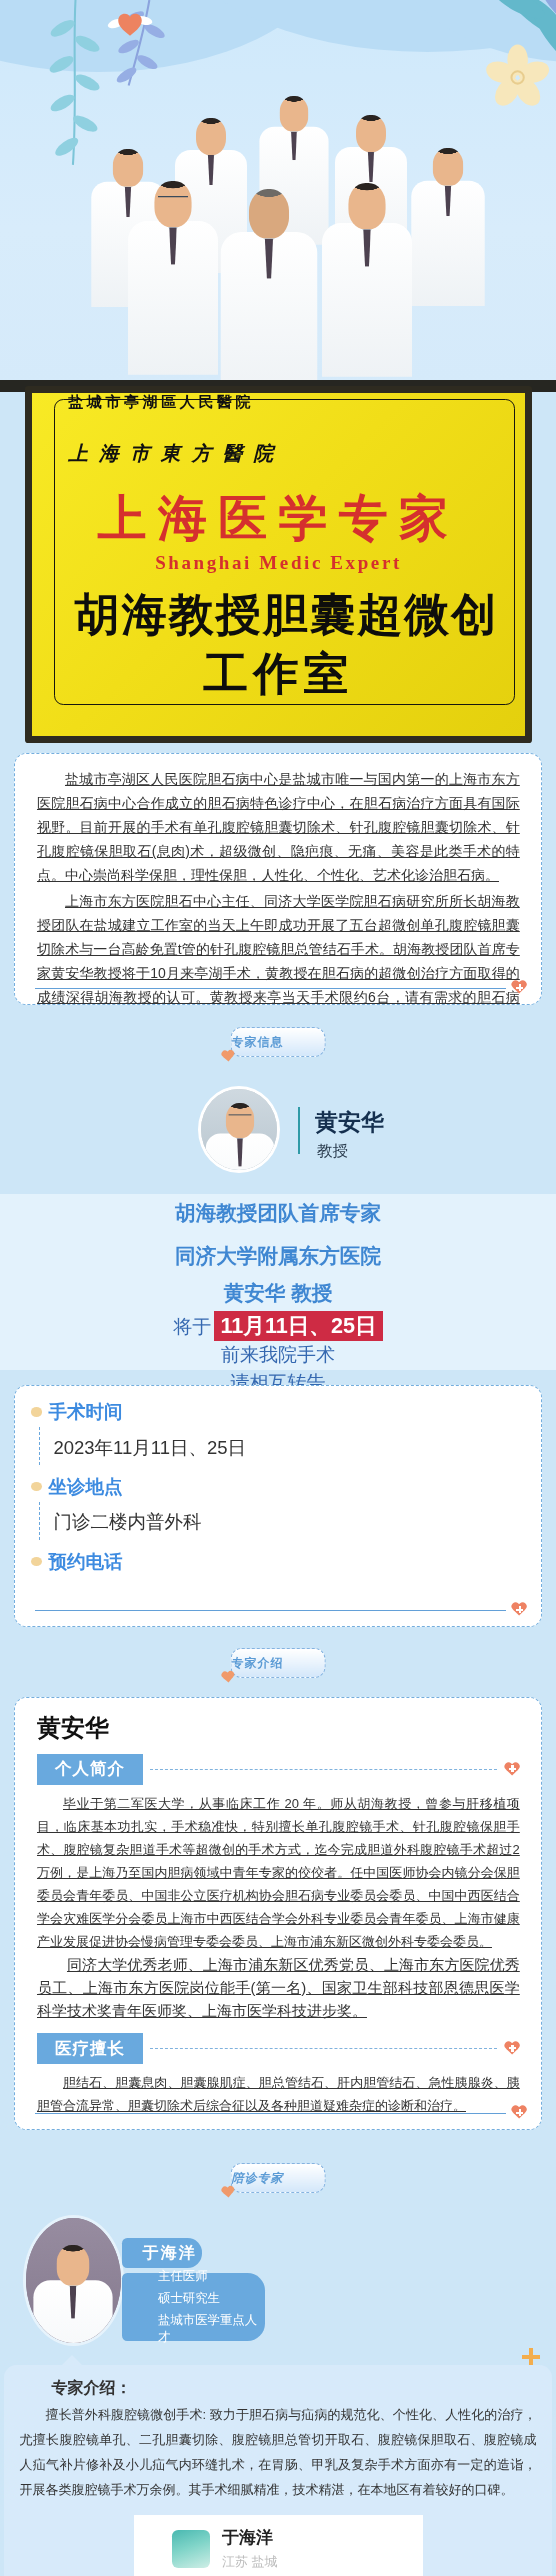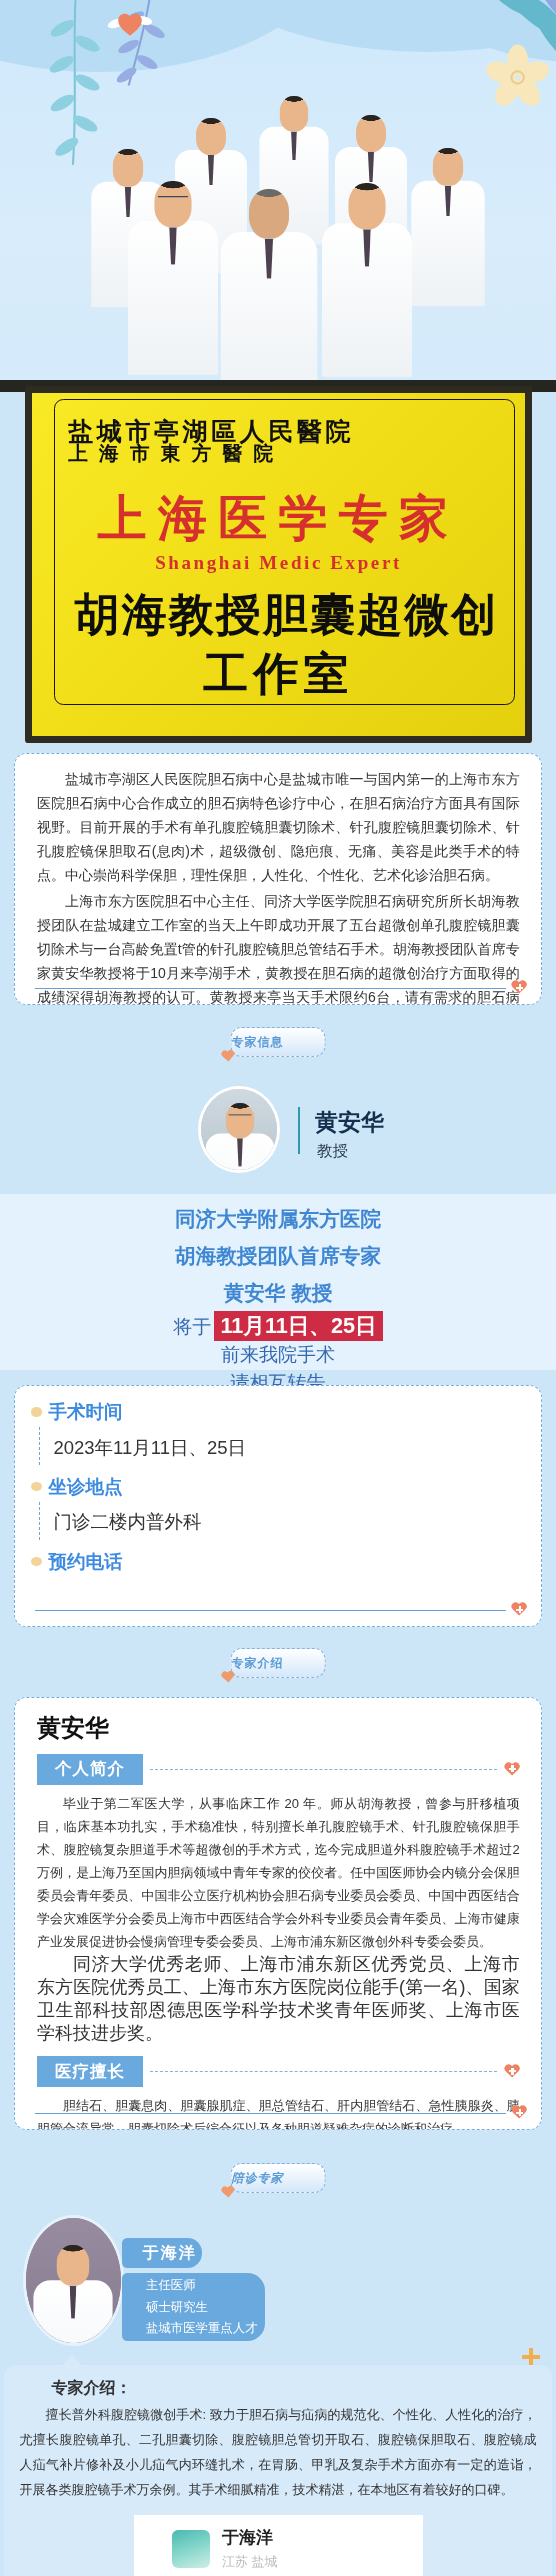--- a/index.html
+++ b/index.html
@@ -38,39 +38,39 @@
                   border-top:1.5px solid #3a4a5a; z-index:4; }
 
   
   .dark-strip { position:absolute; left:0; top:380px; width:556px; height:12.4px; background:#262621; }
   .plaque { position:absolute; left:25px; top:386px; width:507px; height:357px;
             background:#2e2b20; border-radius:3.1px; }
   .plaque-face { position:absolute; left:7.2px; top:7.2px; right:7.2px; bottom:7.2px;
                  background:linear-gradient(135deg,#f8ea25 0%,#f1de18 45%,#e4d00d 100%); }
   .plaque-inner { position:absolute; left:22px; top:5.7px; right:10.3px; bottom:31px;
                   border:1.5px solid #16160f; border-radius:9.3px; }
-  .pl-hosp1 { position:absolute; left:36px; top:22px; font-size:25px; font-weight:bold; color:#111;
+  .pl-hosp1 { position:absolute; left:36px; top:0; font-size:15px; font-weight:bold; color:#111;
               letter-spacing:3.6px; font-family:"Liberation Serif","DejaVu Serif",serif; }
   .pl-hosp2 { position:absolute; left:36px; top:47px; font-size:19.6px; font-weight:bold; color:#111;
-              letter-spacing:11.3px; font-family:"Liberation Serif","DejaVu Serif",serif; }
+              letter-spacing:11.3px; font-family:"Liberation Serif","DejaVu Serif",serif;font-style:italic; }
   .pl-title { position:absolute; left:0; right:0; top:93px; text-align:center;
               font-size:49px; font-weight:bold; color:#d5302e; letter-spacing:11.3px;
               font-family:"Liberation Serif","DejaVu Serif",serif; }
   .pl-sub   { position:absolute; left:0; right:0; top:159px; text-align:center;
               font-size:19px; font-weight:bold; color:#d5302e; letter-spacing:2.6px;
               font-family:"Liberation Serif","DejaVu Serif",serif; }
   .pl-work1 { position:absolute; left:16px; right:0; top:192px; text-align:center;
               font-size:45px; font-weight:bold; color:#0e0e0c; letter-spacing:2.1px; }
   .pl-work2 { position:absolute; left:0; right:0; top:251px; text-align:center;
               font-size:45px; font-weight:bold; color:#0e0e0c; letter-spacing:5.2px; }
 
   
   .dash-card { position:absolute; left:14.4px; width:528px; background:#ffffff;
                border:1px dashed #74aede; border-radius:12.4px; overflow:hidden; }
-  .body-text { color:#333; font-size:14px; line-height:24px; text-align:justify; }
+  .body-text { color:#333; font-size:14px; line-height:24px; text-align:justify;text-decoration:underline; }
   .indent { text-indent:2em; }
 
   .intro-card { top:753px; height:252px; padding:13.4px 21.6px 7.2px 21.6px; }
 
   .hr-row { display:flex; align-items:center; gap:5.2px; }
   .hr-line { flex:1; height:0; border-top:1px solid #63a0d8; }
   .hr-row.abs { position:absolute; left:19.6px; right:14.4px; bottom:8.2px; }
 
   .heartplus { position:relative; width:15.5px; height:15.5px; flex:0 0 auto; }
   .heartplus .hp { position:absolute; left:3.6px; top:4.1px; width:8.2px; height:8.2px;
@@ -127,21 +127,21 @@
                 display:flex; align-items:center; justify-content:center; letter-spacing:1px; flex:0 0 auto; }
   .dash-line { flex:1; height:0; border-top:1px dashed #7fb2de; }
 
   
   .profile { position:absolute; left:0; width:556px; }
   .p-photo-yu { left:23px; top:0; width:101px; height:131px; border:3.1px solid #e6f3fc; background:#8f8496; }
   .tag { position:absolute; background:#69a9de; color:#fff; display:flex; align-items:center; }
   .tag.name { font-size:16px; font-weight:bold; letter-spacing:2.1px; padding-left:20.6px;
               border-radius:5.2px 14.4px 14.4px 5.2px; }
   .tag.multi { flex-direction:column; align-items:flex-start; justify-content:center; gap:4.6px;
-               font-size:12.4px; padding-left:24px; border-radius:5.2px 17.5px 17.5px 5.2px; }
+               font-size:12.4px; padding-left:36px; border-radius:5.2px 17.5px 17.5px 5.2px; }
   .plus-ic { position:absolute; width:17.5px; height:17.5px; }
   .plus-ic::before { content:""; position:absolute; left:6.7px; top:0; width:4.6px; height:17.5px; background:#f3ad4d; }
   .plus-ic::after  { content:""; position:absolute; left:0; top:6.7px; width:17.5px; height:4.6px; background:#f3ad4d; }
 
   .light-box { position:absolute; left:4.1px; width:548px; background:#d7eafa; border-radius:12.4px;
                padding:13.4px 15.5px 5.2px 15.5px; }
   .light-box .notch { position:absolute; left:57px; top:-10.3px;
                border:11.3px solid rgba(0,0,0,0); border-bottom:11.3px solid #d7eafa; border-top:none; }
   .lb-label { font-size:16px; color:#333; font-weight:bold; text-indent:2em; margin-bottom:3.1px; }
   .lb-text  { font-size:13px; color:#333; line-height:25px; text-align:justify; }
@@ -306,22 +306,22 @@
           <div class="tie"></div>
           <div class="body"></div>
         </div>
     </div>
     <div class="exp-div"></div>
     <div class="exp-name">黄安华</div>
     <div class="exp-title">教授</div>
   </div>
 
   <div class="highlight">
+    <div class="hl-blue">胡海教授团队首席专家</div>
     <div class="hl-blue" style="padding-top:6.2px;">同济大学附属东方医院</div>
-    <div class="hl-blue">胡海教授团队首席专家</div>
     <div class="hl-blue">黄安华 教授</div>
     <div class="hl-row">
       <span>将于</span><span class="hl-date">11月11日、25日</span>
     </div>
     <div class="hl-row">前来我院手术</div>
     <div class="hl-row">请相互转告</div>
   </div>
 
   <div class="dash-card sched-card">
     <div class="s-label">
@@ -360,21 +360,21 @@
 
     <div class="label-row">
       <div class="blue-label">个人简介</div>
       <div class="dash-line"></div>
       <span class="heartplus">
           <span class="hp"></span>
           <span class="cross"></span>
         </span>
     </div>
     <p class="body-text indent" style="font-size:13px; line-height:23px;">毕业于第二军医大学，从事临床工作 20 年。师从胡海教授，曾参与肝移植项目，临床基本功扎实，手术稳准快，特别擅长单孔腹腔镜手术、针孔腹腔镜保胆手术、腹腔镜复杂胆道手术等超微创的手术方式，迄今完成胆道外科腹腔镜手术超过2万例，是上海乃至国内胆病领域中青年专家的佼佼者。任中国医师协会内镜分会保胆委员会青年委员、中国非公立医疗机构协会胆石病专业委员会委员、中国中西医结合学会灾难医学分会委员上海市中西医结合学会外科专业委员会青年委员、上海市健康产业发展促进协会慢病管理专委会委员、上海市浦东新区微创外科专委会委员。</p>
-    <p class="body-text indent" style="font-size:18px; line-height:23px;">同济大学优秀老师、上海市浦东新区优秀党员、上海市东方医院优秀员工、上海市东方医院岗位能手(第一名)、国家卫生部科技部恩德思医学科学技术奖青年医师奖、上海市医学科技进步奖。</p>
+    <p class="body-text indent" style="font-size:15px; line-height:23px;">同济大学优秀老师、上海市浦东新区优秀党员、上海市东方医院优秀员工、上海市东方医院岗位能手(第一名)、国家卫生部科技部恩德思医学科学技术奖青年医师奖、上海市医学科技进步奖。</p>
 
     <div class="label-row" style="margin-top:11.3px;">
       <div class="blue-label">医疗擅长</div>
       <div class="dash-line"></div>
       <span class="heartplus">
           <span class="hp"></span>
           <span class="cross"></span>
         </span>
     </div>
     <p class="body-text indent" style="font-size:13px; line-height:23px;">胆结石、胆囊息肉、胆囊腺肌症、胆总管结石、肝内胆管结石、急性胰腺炎、胰胆管合流异常、胆囊切除术后综合征以及各种胆道疑难杂症的诊断和治疗。</p>

